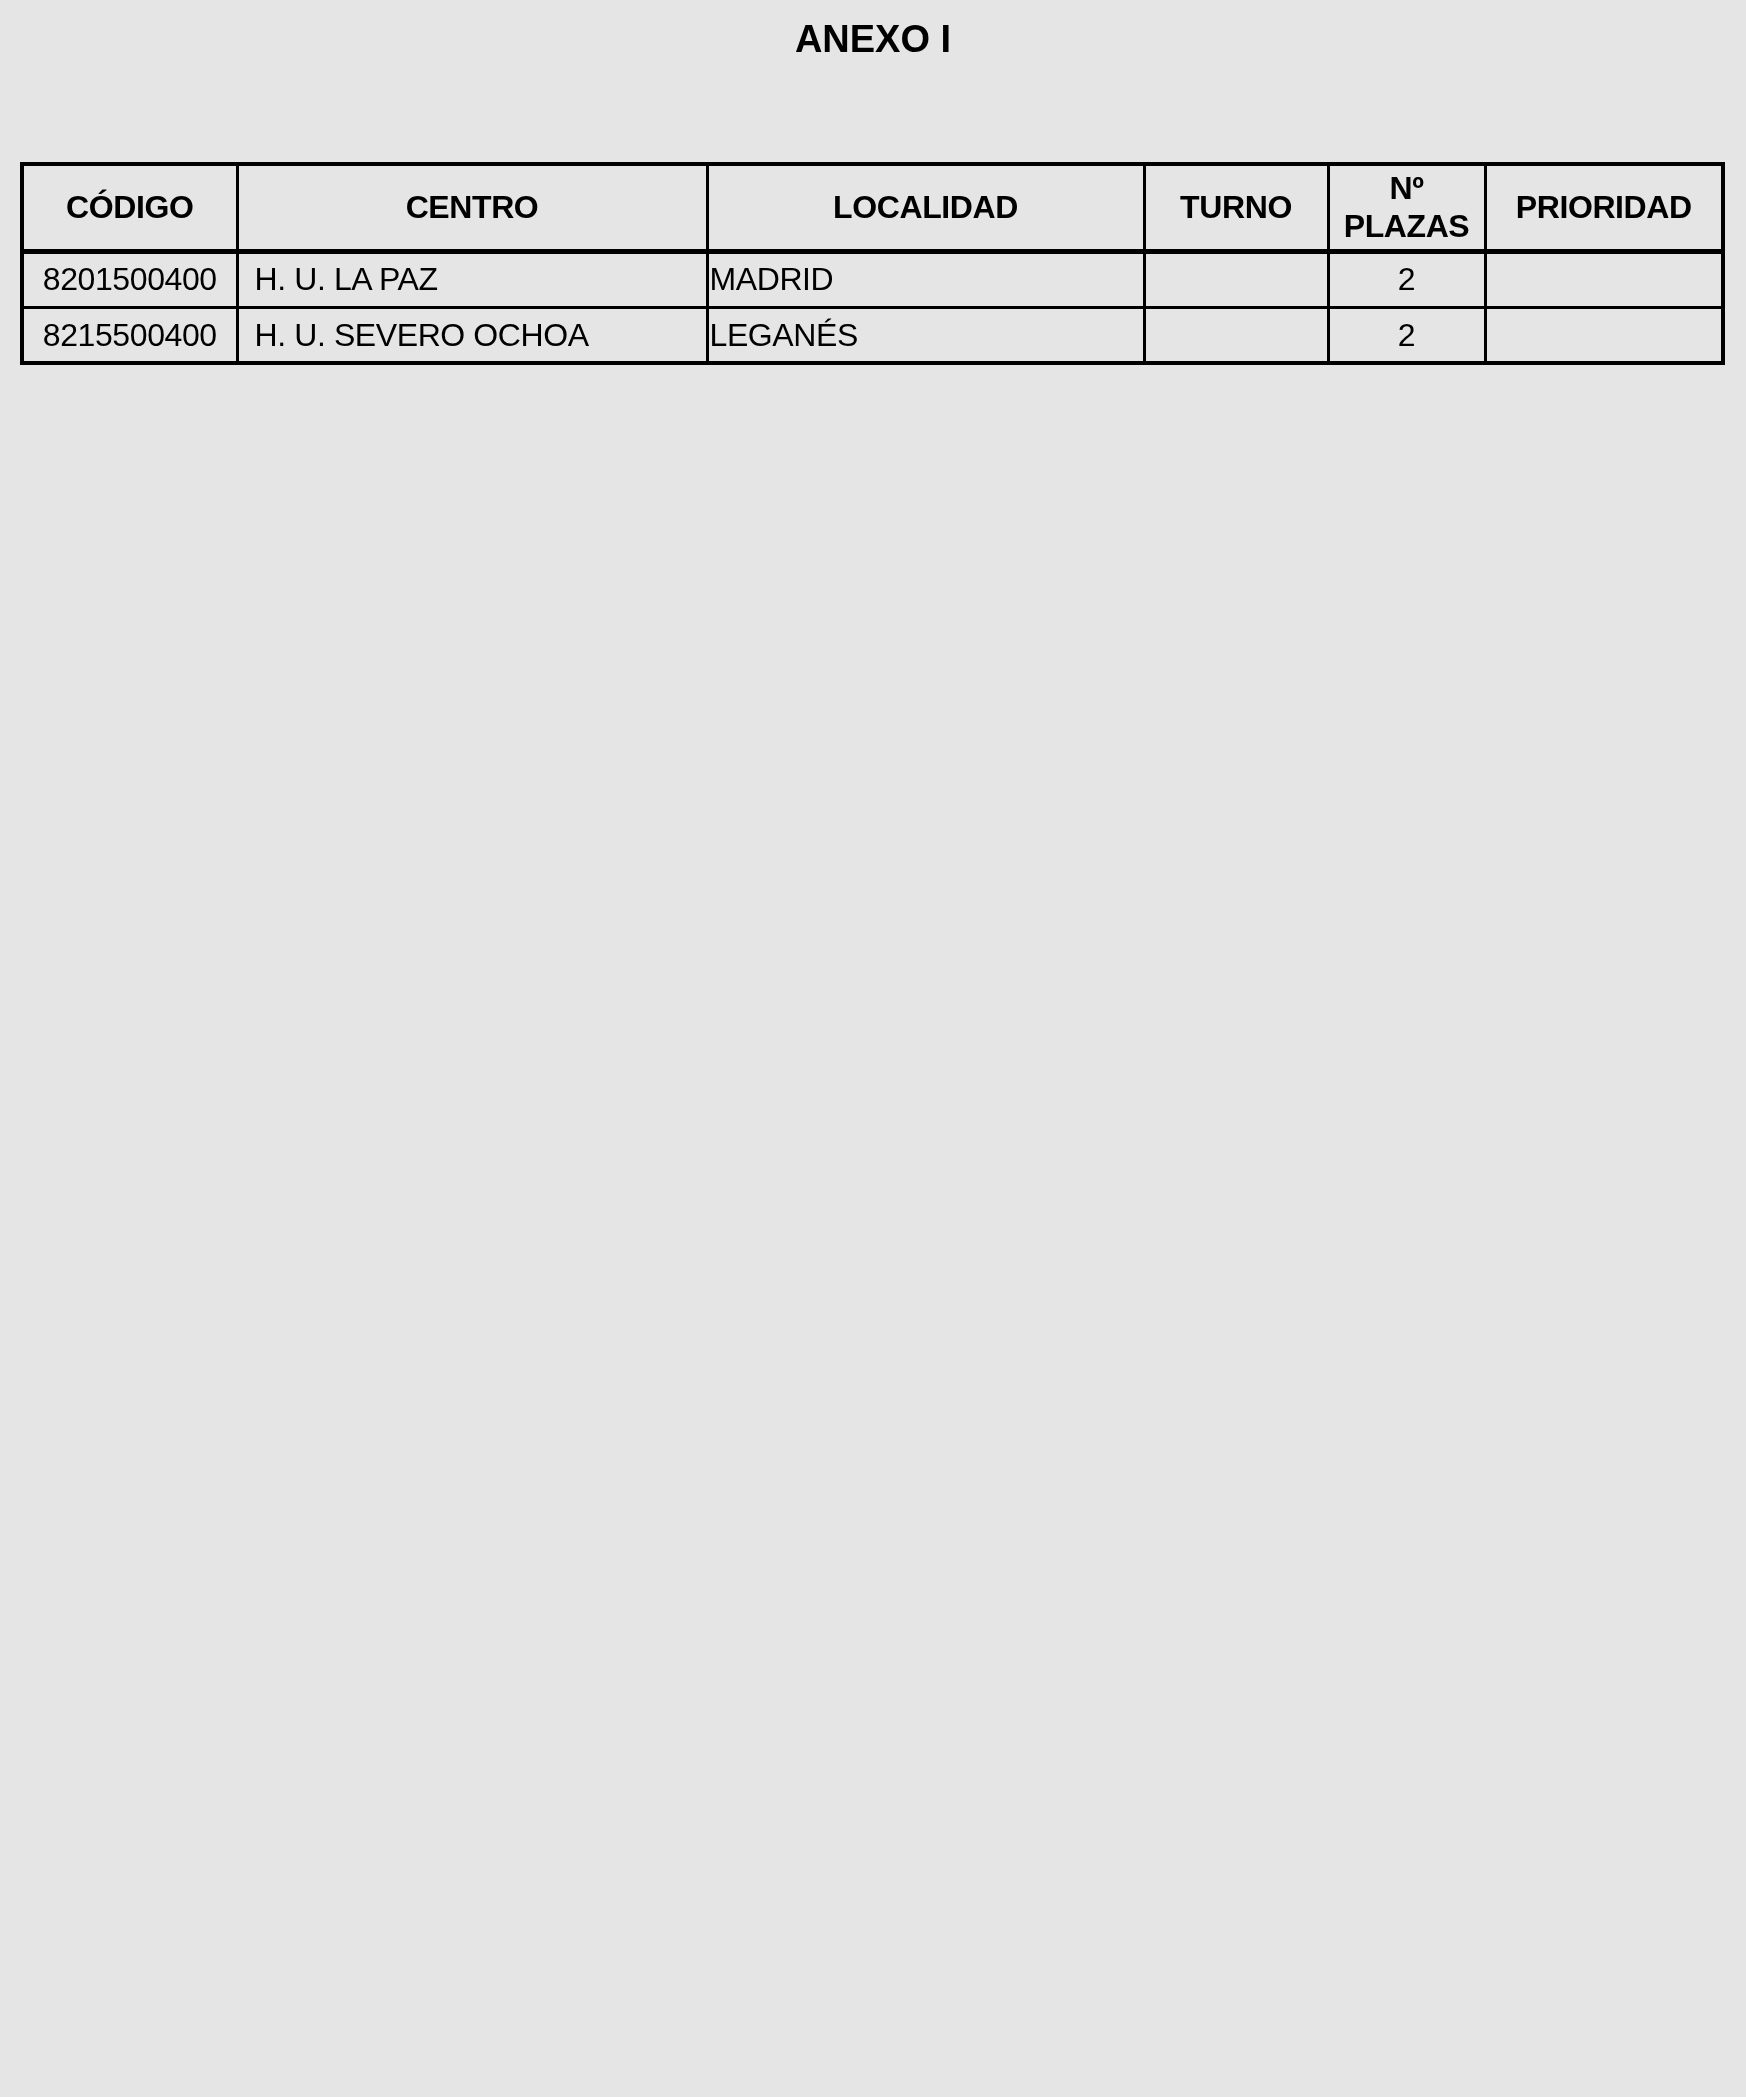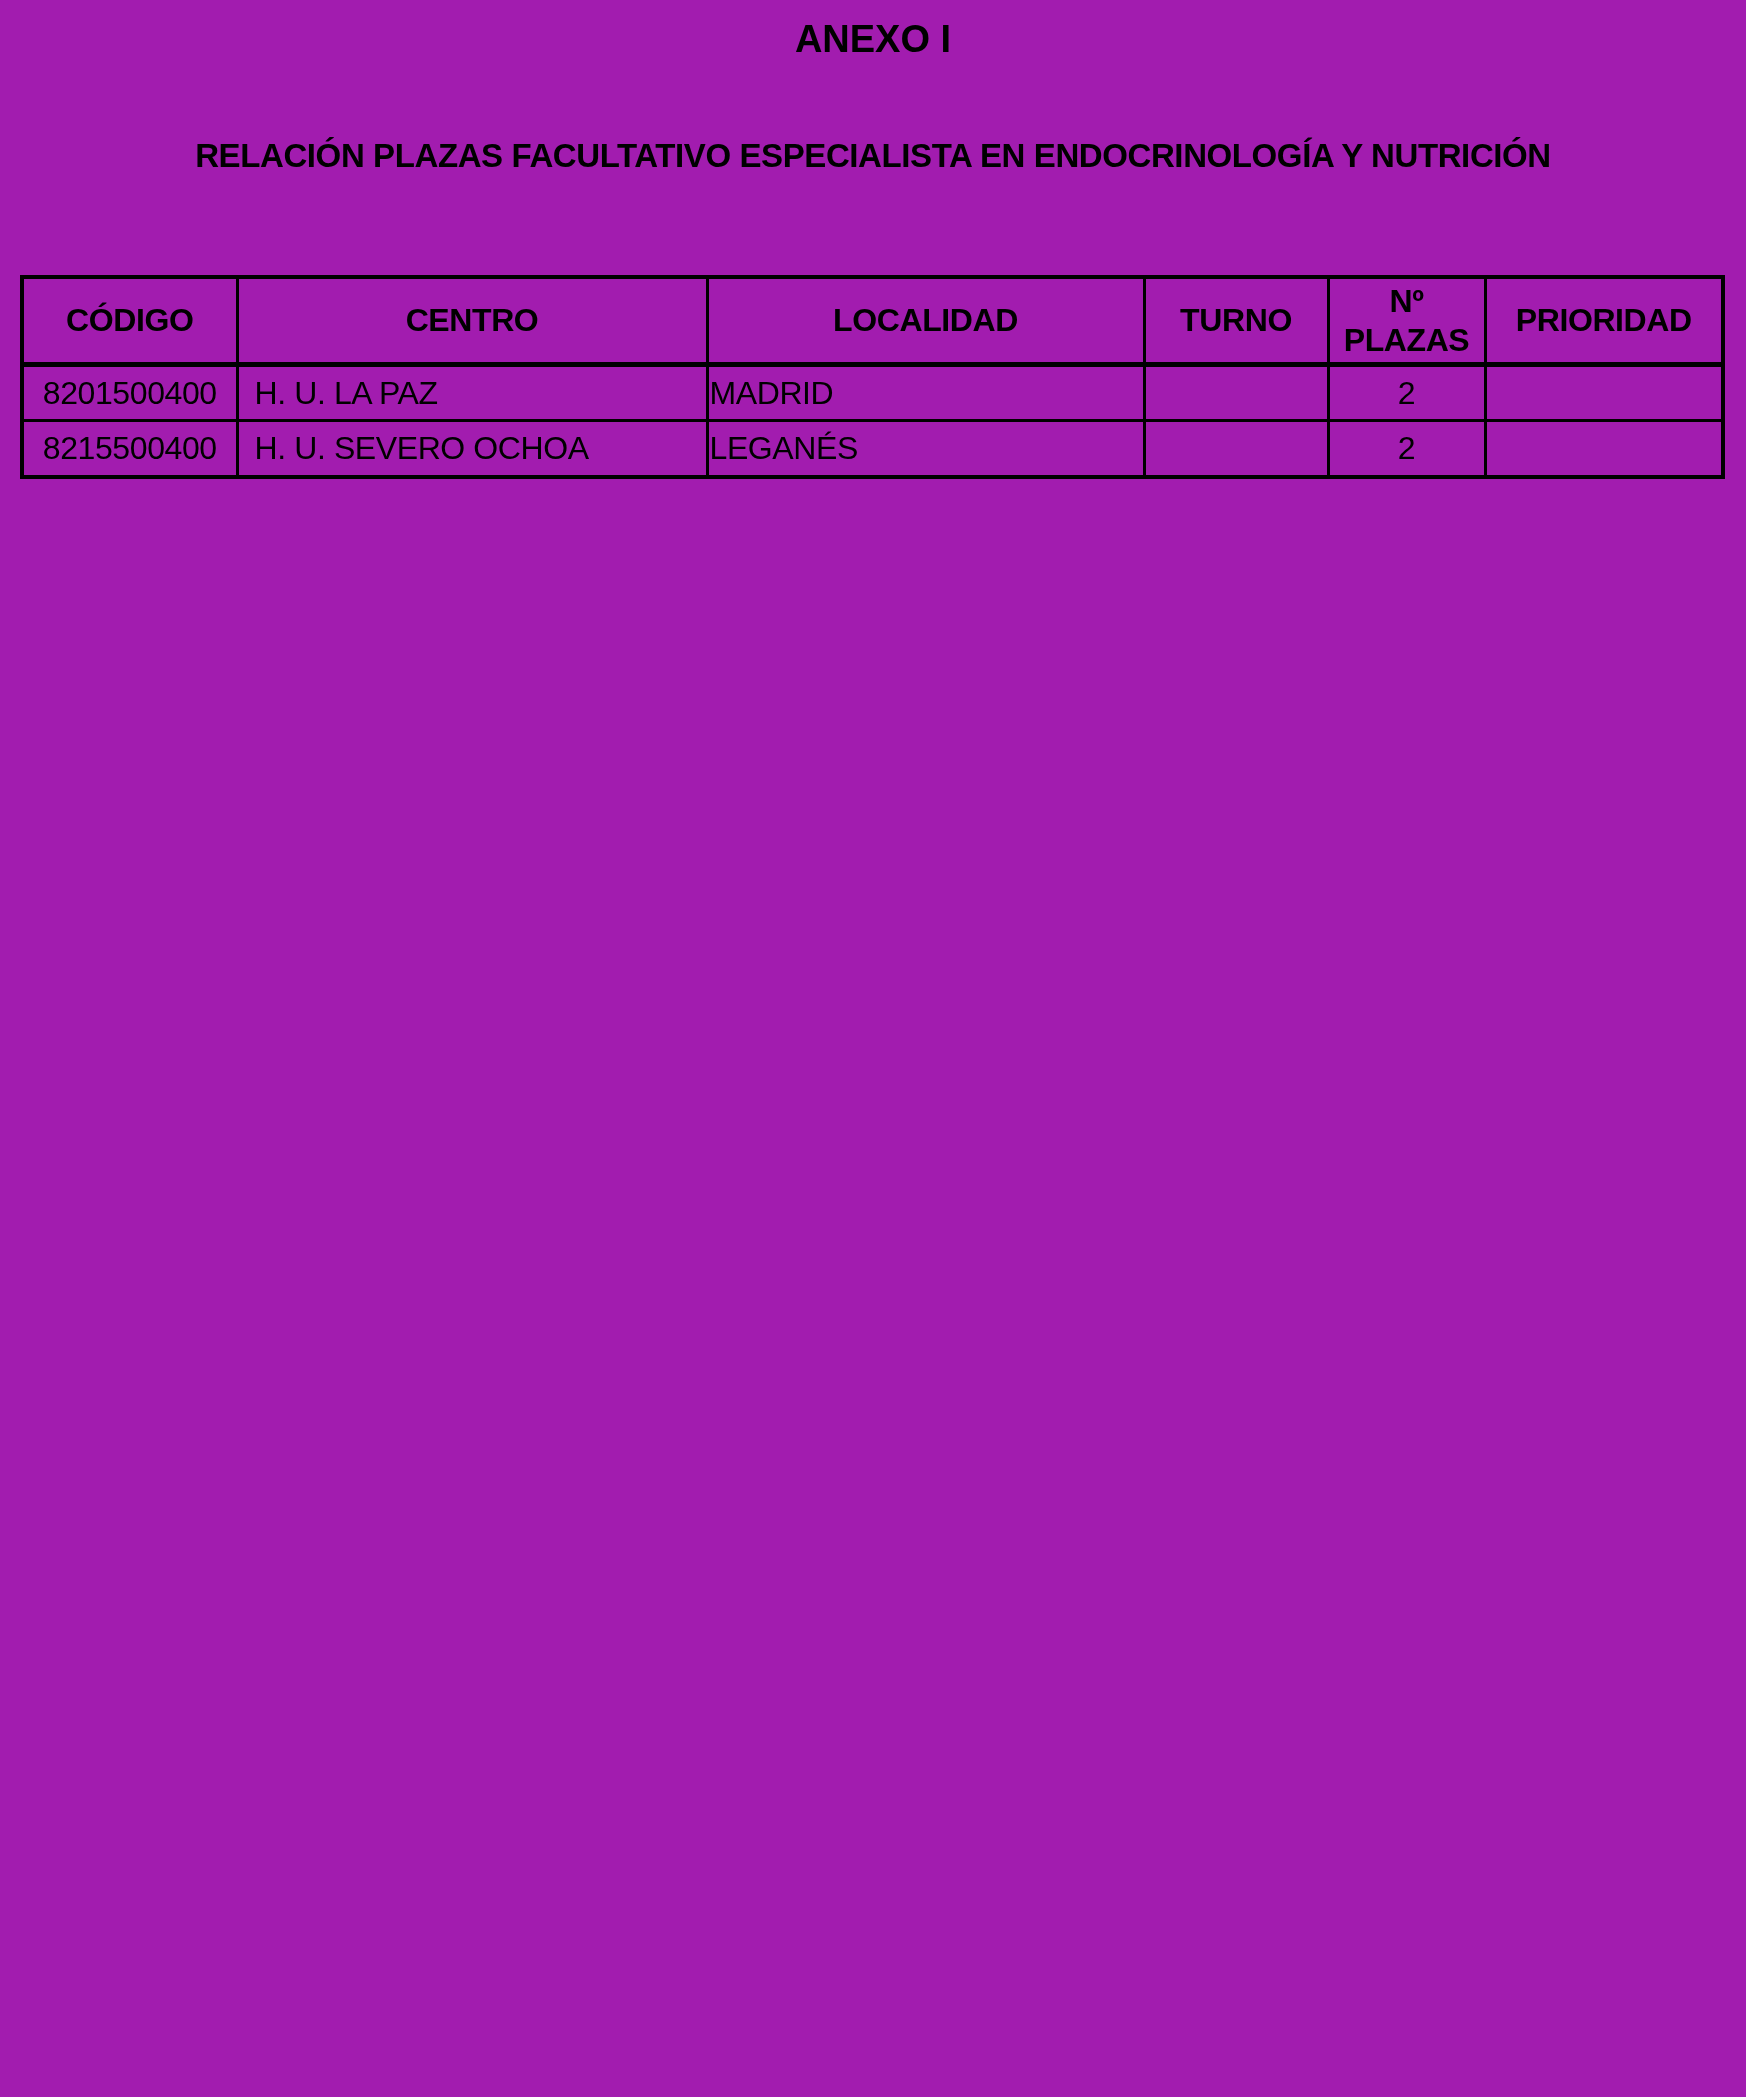--- a/index.html
+++ b/index.html
@@ -10,21 +10,21 @@
   body {
     width: 1746px;
     height: 2097px;
     font-family: "Liberation Sans", sans-serif;
     color: #000000;
     position: relative;
   }
   .page {
     width: 100%;
     height: 100%;
-    background: #a21caf;
+    background: #e5e5e5;
     overflow: hidden;
   }
   .title {
     margin: 19px 0 0 0;
     text-align: center;
     font-size: 38px;
     font-weight: bold;
     line-height: 1.1;
     letter-spacing: 0px;
   }
@@ -81,21 +81,20 @@
   col.c-plazas    { width: 157px; }
   col.c-prioridad { width: 238px; }
 </style>
 </head>
 <body>
 
 <div class="page">
 
   <div class="title">ANEXO I</div>
 
-  <div class="subtitle">RELACIÓN PLAZAS FACULTATIVO ESPECIALISTA EN ENDOCRINOLOGÍA Y NUTRICIÓN</div>
 
   <table class="plazas">
     <colgroup>
       <col class="c-codigo">
       <col class="c-centro">
       <col class="c-localidad">
       <col class="c-turno">
       <col class="c-plazas">
       <col class="c-prioridad">
     </colgroup>

